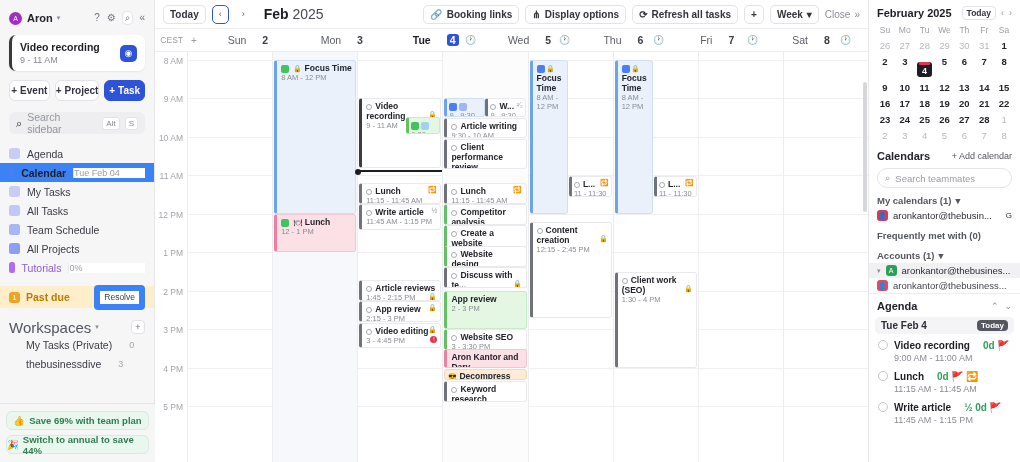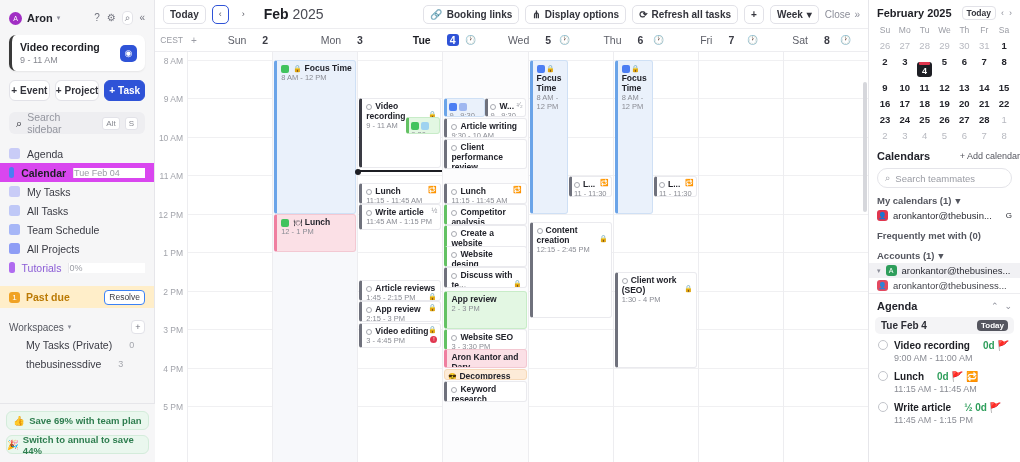--- a/index.html
+++ b/index.html
@@ -38,34 +38,34 @@
   .abtn.primary { background:#2f53d7; border-color:#2f53d7; color:#fff; }
 
   .search { margin:11px 9px 0 9px; height:22px; border-radius:6px; background:#eeeef1;
             display:flex; align-items:center; padding:0 7px; gap:5px; }
   .search .ph { font-size:10.5px; color:#93959e; flex:1; }
   .kbd { font-size:8px; color:#85878f; background:#fff; border-radius:3px; padding:1px 3px;
          border:1px solid #e2e2e8; }
 
   .navlist { margin-top:10px; }
   .nav { display:flex; align-items:center; height:19px; padding:0 9px; gap:7px; cursor:pointer; font-size:10.5px; color:#3a3b44;}
-  .nav.active { background:#d946ef; font-weight:700; color:#1d1e24; }
+  .nav.active { background:#3b82f6; font-weight:700; color:#1d1e24; }
   .nav .right { margin-left:auto; font-size:9px; color:#9a9ca4; font-weight:400; }
   .nav .gi { width:11px; height:11px; border-radius:2.5px; display:inline-block; }
 
   .pastdue { margin-top:9px; background:#ffeec9; height:22px; display:flex; align-items:center;
              padding:0 9px; gap:6px; }
   .pd-badge { width:11px; height:11px; border-radius:3px; background:#f0a224; color:#fff;
               font-size:8px; display:flex; align-items:center; justify-content:center; }
   .pd-t { font-size:10.5px; font-weight:700; color:#bb7a05; }
   .pd-btn { margin-left:auto; background:#fff; border-radius:4px; font-size:8.5px; padding:1.5px 4px;
-            color:#3a3b44; border:1px solid #3b82f6; }
+            color:#3a3b44; border:6px solid #3b82f6; }
 
   .wsh { display:flex; align-items:center; padding:0 9px; margin-top:11px; height:16px; }
-  .wsh .lab { font-size:10px; color:#54565f; }
+  .wsh .lab { font-size:15px; color:#54565f; }
   .wsh .plus { margin-left:auto; width:14px; height:14px; border-radius:4px; background:#fff;
                border:1px solid #e2e2e8; display:flex; align-items:center; justify-content:center;
                font-size:9px; color:#6f717c;}
   .wsrow { display:flex; align-items:center; gap:17px; padding:0 9px; height:19px; font-size:10.5px; color:#3a3b44; }
   .wsrow .cnt { color:#a4a6ad; font-size:9px; }
 
   .sb-bottom { position:absolute; bottom:0; left:0; width:155px; padding:7px 6px 8px 6px;
                border-top:1px solid #e6e6ea; background:#f6f6f7; }
   .promo { height:19px; border-radius:6px; background:#eaf7ee; border:1px solid #d4ecdb;
            display:flex; align-items:center; justify-content:center; gap:4px;
@@ -142,21 +142,21 @@
   .mc-grid { display:grid; grid-template-columns:repeat(7,1fr); padding:0 6px; }
   .mc-dow { text-align:center; font-size:8.5px; color:#9a9ca4; padding:2px 0; }
   .mc-d { text-align:center; font-size:9.5px; padding:2.5px 0; color:#23242b; font-weight:600; }
   .mc-d.mut { color:#b7b9c0; font-weight:400; }
   .mc-d.today-cell { position:relative; }
   .mc-d .todaybox { display:inline-flex; flex-direction:column; align-items:center;
       justify-content:flex-end; width:15px; height:15px; background:#1d1e24; color:#fff;
       border-radius:3px; font-size:9px; font-weight:700; padding-bottom:1px; }
   .mc-d .todaybox i { display:block; width:11px; height:2.5px; background:#e0364f; margin-bottom:1px; border-radius:1px;}
 
-  .cal-head { display:flex; align-items:center; padding:7px 0 3px 8px; }
+  .cal-head { display:flex; align-items:center; padding:7px 8px 3px 8px; }
   .cal-head .h { font-size:11px; font-weight:700; }
   .cal-head .add { margin-left:auto; font-size:9px; color:#55565f; }
   .teamsearch { margin:3px 8px 0 8px; height:20px; border:1px solid #e4e4e9; border-radius:10px;
                 display:flex; align-items:center; padding:0 7px; gap:5px; font-size:9.5px; color:#9a9ca4; }
   .grp { padding:7px 8px 2px 8px; font-size:9.5px; color:#54565f; display:flex; align-items:center; gap:4px;font-weight:bold;}
   .acct { display:flex; align-items:center; gap:5px; padding:2px 8px; font-size:9.5px; color:#2c2d35; }
   .acct.sel { background:#f1f1f4; }
   .sq { width:11px; height:11px; border-radius:3px; display:flex; align-items:center;
         justify-content:center; font-size:7px; color:#fff; }
   .agh { display:flex; align-items:center; padding:6px 8px 3px 8px; border-top:1px solid #ededf0; }

